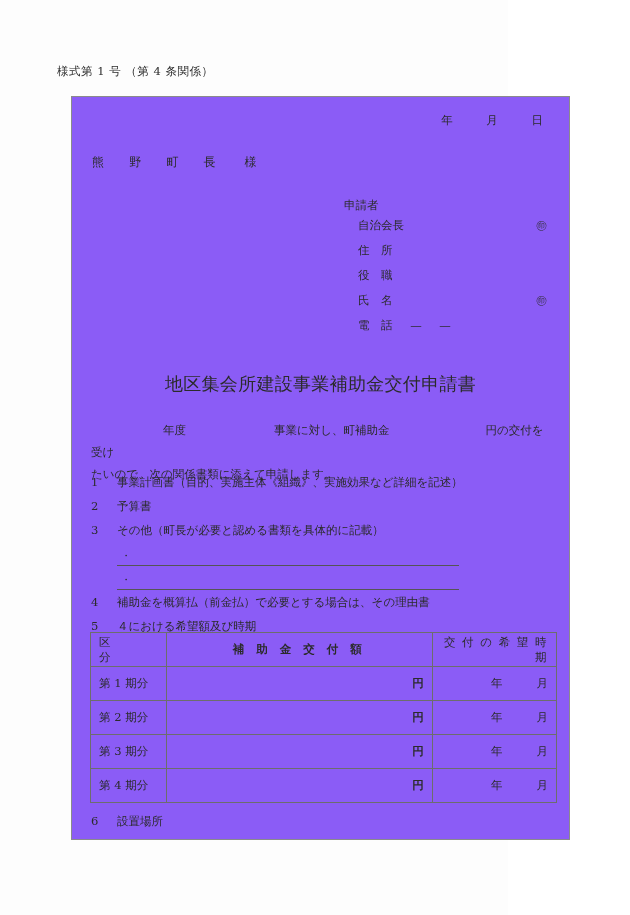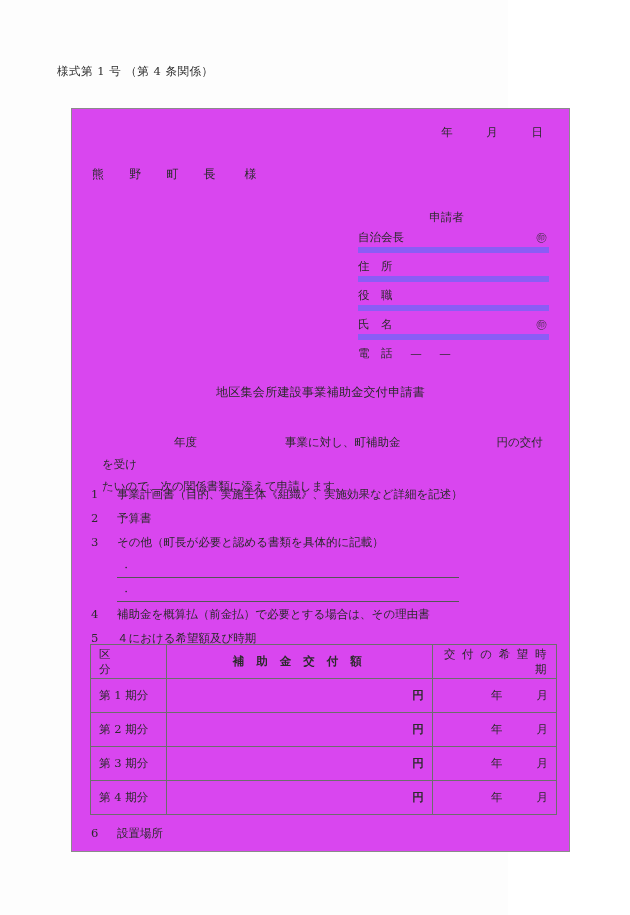--- a/index.html
+++ b/index.html
@@ -31,26 +31,26 @@
     top: 64px;
     font-size: 11.5px;
     letter-spacing: 0.5px;
     white-space: nowrap;
   }
 
   
   .doc-box {
     position: absolute;
     left: 71px;
-    top: 108px;
+    top: 96px;
     width: 499px;
     height: 744px;
     border: 1px solid #8b8b8b;
     box-sizing: border-box;
-    background: #d946ef;
+    background: #8b5cf6;
   }
 
   .inner {
     position: relative;
     width: 100%;
     height: 100%;
   }
 
   
   .date-line {
@@ -80,26 +80,25 @@
   .applicant-block {
     position: absolute;
     left: 272px;
     top: 101px;
     width: 205px;
     font-size: 11.5px;
   }
   .ap-label {
     margin: 0 0 3px 0;
     white-space: nowrap;
-    text-align: center;
   }
   .ap-field {
     position: relative;
     margin-left: 14px;
-    border-bottom: 6px solid #8b5cf6;
+    border-bottom: 2px solid #8b5cf6;
     height: 19px;
     line-height: 19px;
     white-space: nowrap;
     margin-bottom: 4px;
   }
   .ap-field .fname {
     display: inline-block;
   }
   .ap-field .seal {
     position: absolute;
@@ -116,33 +115,32 @@
   .ap-plain .tel-dash { margin: 0 14px; }
   .ap-plain .tel-dash2 { margin-right: 14px; }
 
   
   .doc-title {
     position: absolute;
     left: 0;
     right: 0;
     top: 275px;
     text-align: center;
-    font-size: 12px;
+    font-size: 18px;
     letter-spacing: 0.3px;
   }
 
   
   .body-para {
     position: absolute;
     left: 19px;
     right: 18px;
     top: 322px;
     font-size: 11.5px;
     line-height: 22px;
-    margin-left: 11px;
   }
   .body-para .ind { display: inline-block; width: 72px; }
   .body-para .gap1 { display: inline-block; width: 88px; }
   .body-para .gap2 { display: inline-block; width: 96px; }
 
   
   .list {
     position: absolute;
     left: 19px;
     right: 18px;

